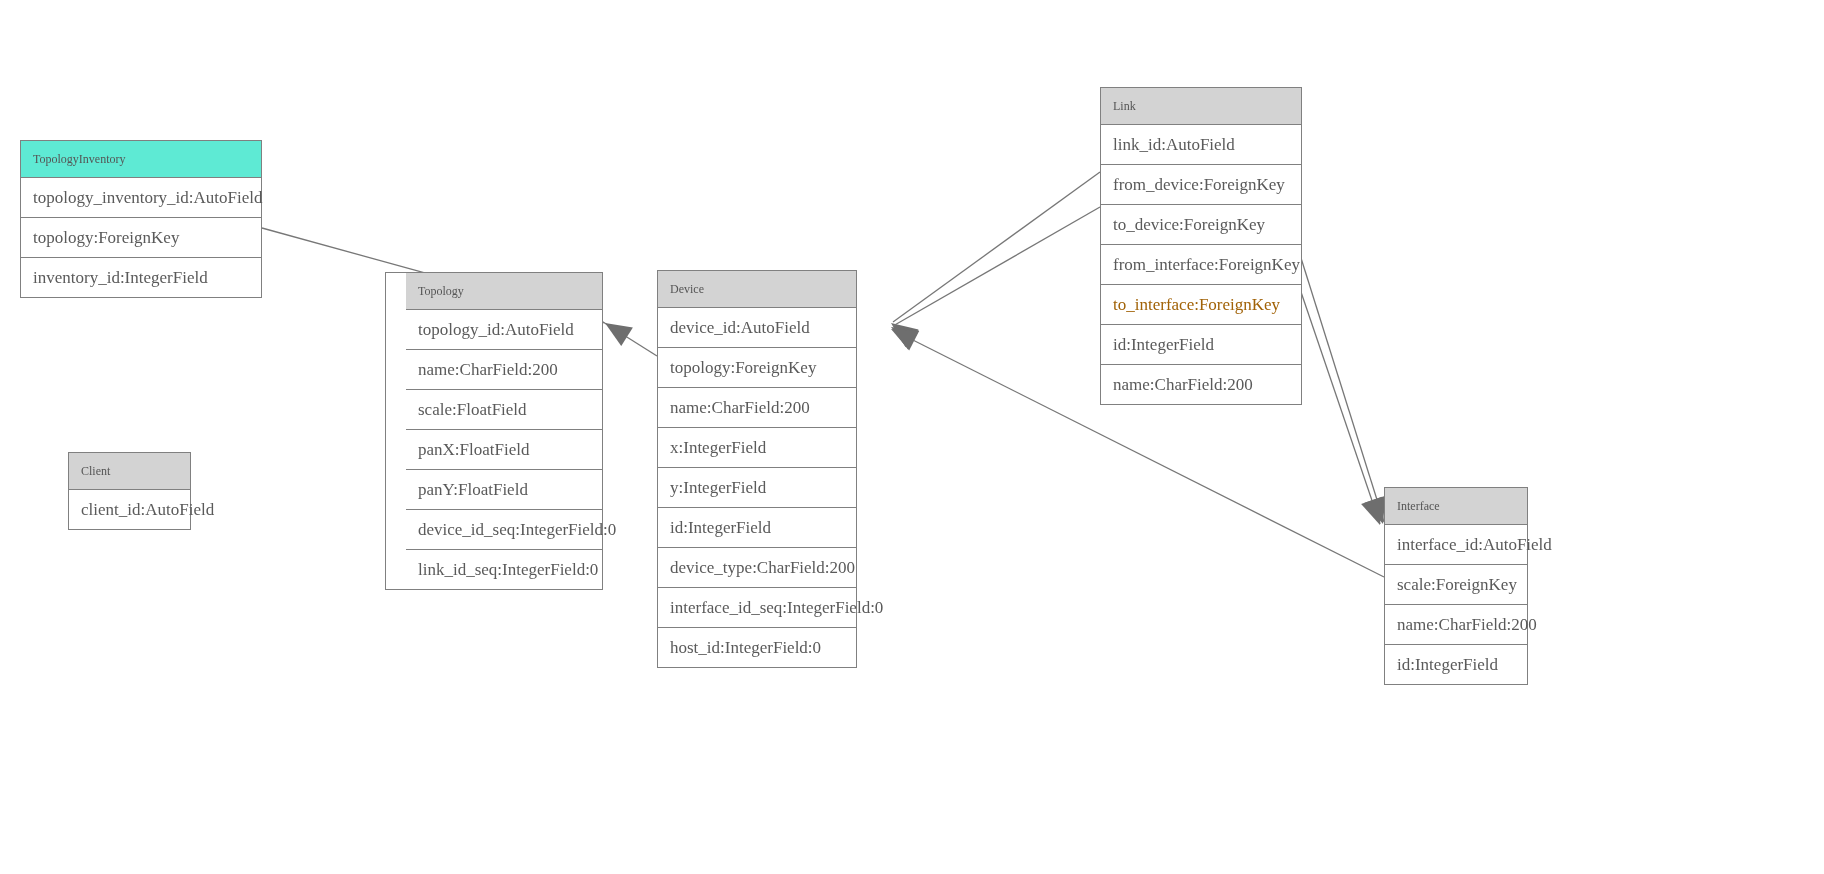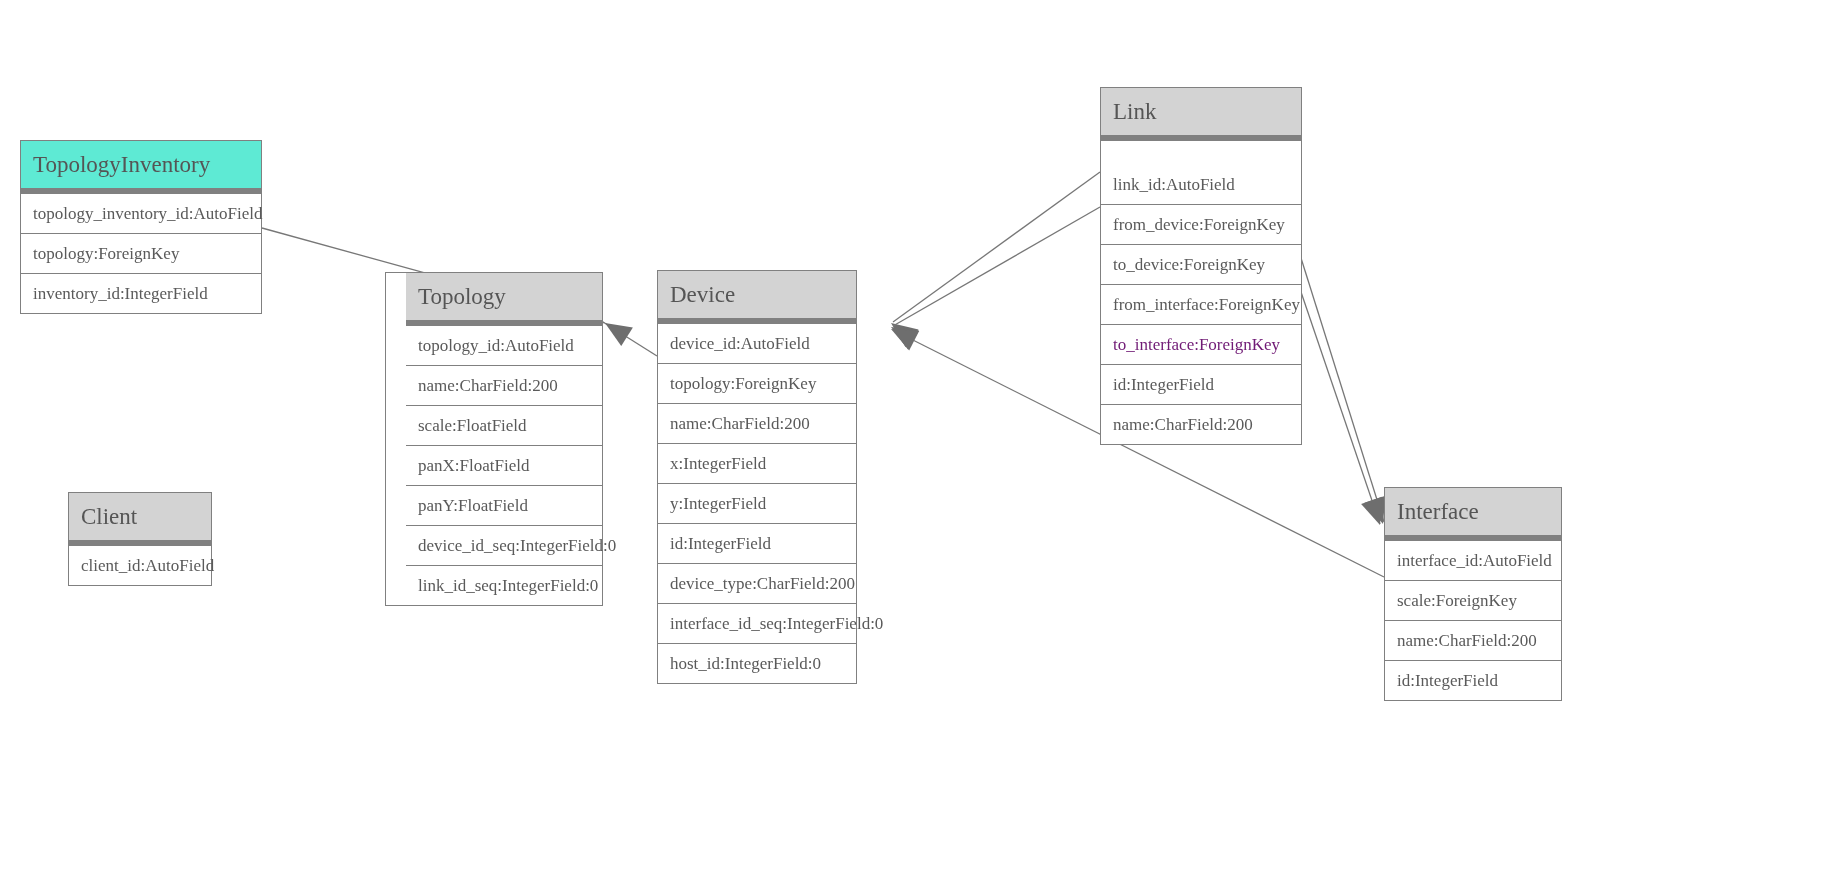--- a/index.html
+++ b/index.html
@@ -28,23 +28,23 @@
   .entity {
     position: absolute;
     box-sizing: border-box;
     border: 1px solid #808080;
     background: #ffffff;
     z-index: 2;
   }
   .entity-header {
     box-sizing: border-box;
     background: #d3d3d3;
-    border-bottom: 6px solid #000000;
+    border-bottom: 1px solid #000000;
     color: #555555;
-    font-size: 23px;
+    font-size: 12px;
     line-height: 1;
     padding: 12px 0 12px 12px;
     white-space: nowrap;
   }
   .entity-field {
     box-sizing: border-box;
     border-bottom: 1px solid #808080;
     background: #ffffff;
     color: #5a5a5a;
     font-size: 17px;
@@ -100,47 +100,47 @@
       <div class="entity" style="left: 385px; top: 272px; width: 218px; border-color: rgb(128, 128, 128); padding-left: 20px;">
         <div class="entity-header" style="background: rgb(211, 211, 211); border-bottom-color: rgb(128, 128, 128);">Topology</div>
         <div class="entity-field" style="color: rgb(90, 90, 90); border-bottom-color: rgb(128, 128, 128);">topology_id:AutoField</div>
         <div class="entity-field" style="color: rgb(90, 90, 90); border-bottom-color: rgb(128, 128, 128);">name:CharField:200</div>
         <div class="entity-field" style="color: rgb(90, 90, 90); border-bottom-color: rgb(128, 128, 128);">scale:FloatField</div>
         <div class="entity-field" style="color: rgb(90, 90, 90); border-bottom-color: rgb(128, 128, 128);">panX:FloatField</div>
         <div class="entity-field" style="color: rgb(90, 90, 90); border-bottom-color: rgb(128, 128, 128);">panY:FloatField</div>
         <div class="entity-field" style="color: rgb(90, 90, 90); border-bottom-color: rgb(128, 128, 128);">device_id_seq:IntegerField:0</div>
         <div class="entity-field last" style="color: rgb(90, 90, 90); border-bottom-color: rgb(128, 128, 128);">link_id_seq:IntegerField:0</div>
       </div>
-      <div class="entity" style="left: 68px; top: 452px; width: 144px; border-color: rgb(128, 128, 128); margin-top: 40px;">
+      <div class="entity" style="left: 68px; top: 452px; width: 123px; border-color: rgb(128, 128, 128);">
         <div class="entity-header" style="background: rgb(211, 211, 211); border-bottom-color: rgb(128, 128, 128);">Client</div>
         <div class="entity-field last" style="color: rgb(90, 90, 90); border-bottom-color: rgb(128, 128, 128);">client_id:AutoField</div>
       </div>
       <div class="entity" style="left: 657px; top: 270px; width: 200px; border-color: rgb(128, 128, 128);">
         <div class="entity-header" style="background: rgb(211, 211, 211); border-bottom-color: rgb(128, 128, 128);">Device</div>
         <div class="entity-field" style="color: rgb(90, 90, 90); border-bottom-color: rgb(128, 128, 128);">device_id:AutoField</div>
         <div class="entity-field" style="color: rgb(90, 90, 90); border-bottom-color: rgb(128, 128, 128);">topology:ForeignKey</div>
         <div class="entity-field" style="color: rgb(90, 90, 90); border-bottom-color: rgb(128, 128, 128);">name:CharField:200</div>
         <div class="entity-field" style="color: rgb(90, 90, 90); border-bottom-color: rgb(128, 128, 128);">x:IntegerField</div>
         <div class="entity-field" style="color: rgb(90, 90, 90); border-bottom-color: rgb(128, 128, 128);">y:IntegerField</div>
         <div class="entity-field" style="color: rgb(90, 90, 90); border-bottom-color: rgb(128, 128, 128);">id:IntegerField</div>
         <div class="entity-field" style="color: rgb(90, 90, 90); border-bottom-color: rgb(128, 128, 128);">device_type:CharField:200</div>
         <div class="entity-field" style="color: rgb(90, 90, 90); border-bottom-color: rgb(128, 128, 128);">interface_id_seq:IntegerField:0</div>
         <div class="entity-field last" style="color: rgb(90, 90, 90); border-bottom-color: rgb(128, 128, 128);">host_id:IntegerField:0</div>
       </div>
       <div class="entity" style="left: 1100px; top: 87px; width: 202px; border-color: rgb(128, 128, 128);">
         <div class="entity-header" style="background: rgb(211, 211, 211); border-bottom-color: rgb(128, 128, 128);">Link</div>
-        <div class="entity-field" style="color: rgb(90, 90, 90); border-bottom-color: rgb(128, 128, 128); margin-top: 24px;">link_id:AutoField</div>
+        <div class="entity-field" style="color: rgb(90, 90, 90); border-bottom-color: rgb(128, 128, 128);">link_id:AutoField</div>
         <div class="entity-field" style="color: rgb(90, 90, 90); border-bottom-color: rgb(128, 128, 128);">from_device:ForeignKey</div>
         <div class="entity-field" style="color: rgb(90, 90, 90); border-bottom-color: rgb(128, 128, 128);">to_device:ForeignKey</div>
         <div class="entity-field" style="color: rgb(90, 90, 90); border-bottom-color: rgb(128, 128, 128);">from_interface:ForeignKey</div>
-        <div class="entity-field" style="color: #701a75; border-bottom-color: rgb(128, 128, 128);">to_interface:ForeignKey</div>
+        <div class="entity-field" style="color: #a16207; border-bottom-color: rgb(128, 128, 128);">to_interface:ForeignKey</div>
         <div class="entity-field" style="color: rgb(90, 90, 90); border-bottom-color: rgb(128, 128, 128);">id:IntegerField</div>
         <div class="entity-field last" style="color: rgb(90, 90, 90); border-bottom-color: rgb(128, 128, 128);">name:CharField:200</div>
       </div>
-      <div class="entity" style="left: 1384px; top: 487px; width: 178px; border-color: rgb(128, 128, 128);">
+      <div class="entity" style="left: 1384px; top: 487px; width: 144px; border-color: rgb(128, 128, 128);">
         <div class="entity-header" style="background: rgb(211, 211, 211); border-bottom-color: rgb(128, 128, 128);">Interface</div>
         <div class="entity-field" style="color: rgb(90, 90, 90); border-bottom-color: rgb(128, 128, 128);">interface_id:AutoField</div>
         <div class="entity-field" style="color: rgb(90, 90, 90); border-bottom-color: rgb(128, 128, 128);">scale:ForeignKey</div>
         <div class="entity-field" style="color: rgb(90, 90, 90); border-bottom-color: rgb(128, 128, 128);">name:CharField:200</div>
         <div class="entity-field last" style="color: rgb(90, 90, 90); border-bottom-color: rgb(128, 128, 128);">id:IntegerField</div>
       </div>
     </div>
 </div>
 
 </body></html>

